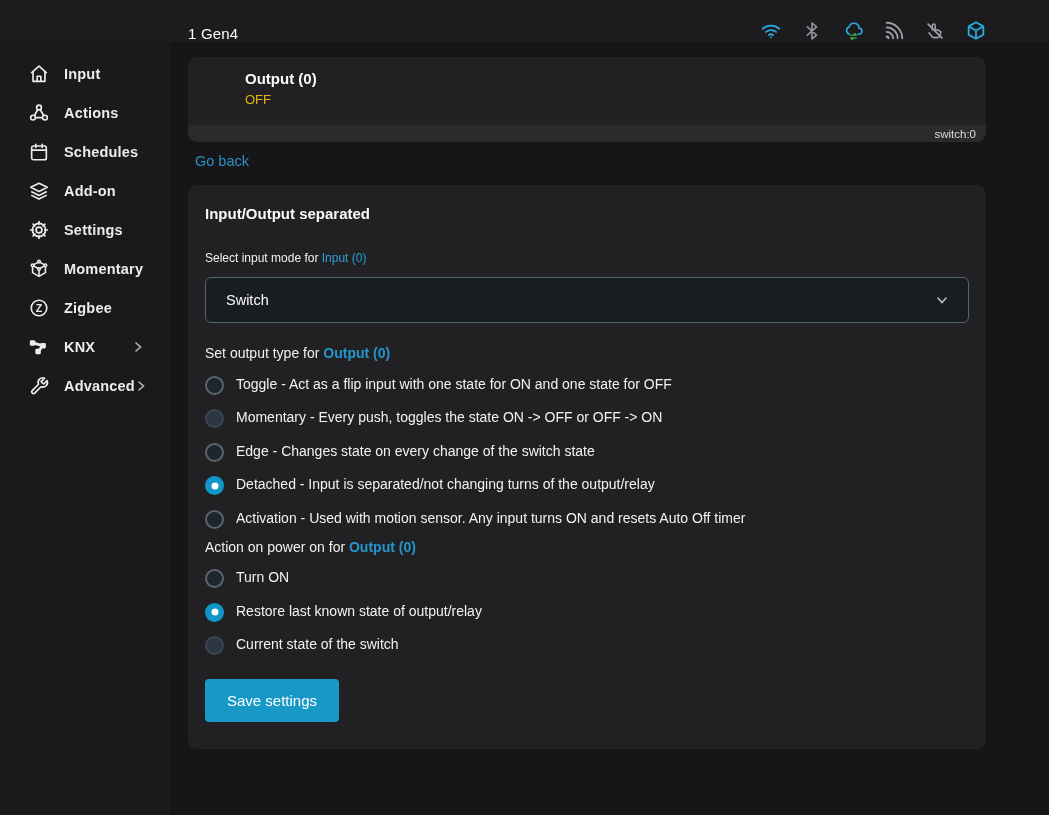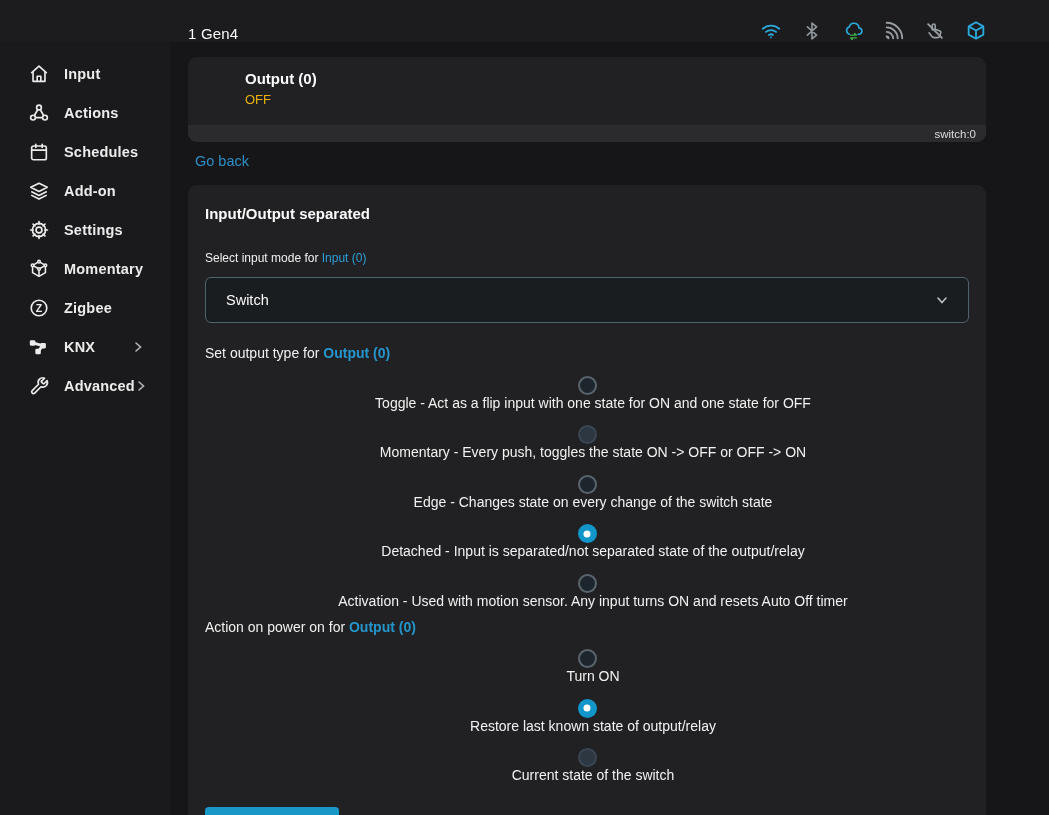--- a/index.html
+++ b/index.html
@@ -59,21 +59,21 @@
   .inline-link.bold { font-weight:bold; color:#2496cd; }
   .select {
     margin-top:12px; height:46px; width:764px;
     background:#1a1d20; border:1px solid #50646f; border-radius:6px;
     display:flex; align-items:center; padding:0 18px 0 20px;
     font-size:14.5px; color:#fafafa; cursor:pointer;
   }
   .select .sel-chev { margin-left:auto; display:flex; color:#b9bfc4; }
   .group-label { margin-top:22px; font-size:14px; color:#f0f0f0; }
   .group-label.tight { margin-top:10px; }
-  .radio-row { display:flex; align-items:center; margin-top:14.5px; cursor:pointer;flex-direction:column; }
+  .radio-row { display:flex; align-items:flex-start; margin-top:14.5px; cursor:pointer; }
   .radio {
     width:19px; height:19px; border-radius:50%; flex:0 0 19px;
     position:relative;
   }
   .r-ring { background:#1e262d; border:2px solid #59646d; }
   .r-soft { background:#2c3742; border:2px solid rgba(110,125,140,0.22); }
   .r-selected { background:#1196ca; border:2px solid #1196ca; }
   .r-selected::after {
     content:""; position:absolute; width:7px; height:7px; border-radius:50%;
     background:#ffffff; left:50%; top:50%; transform:translate(-50%,-50%);
@@ -293,21 +293,21 @@
       <div class="radio-row">
         <span class="radio r-soft"></span>
         <span class="radio-label">Momentary - Every push, toggles the state ON -&gt; OFF or OFF -&gt; ON</span>
       </div>
       <div class="radio-row">
         <span class="radio r-ring"></span>
         <span class="radio-label">Edge - Changes state on every change of the switch state</span>
       </div>
       <div class="radio-row">
         <span class="radio r-selected"></span>
-        <span class="radio-label">Detached - Input is separated/not separated state of the output/relay</span>
+        <span class="radio-label">Detached - Input is separated/not changing turns of the output/relay</span>
       </div>
       <div class="radio-row">
         <span class="radio r-ring"></span>
         <span class="radio-label">Activation - Used with motion sensor. Any input turns ON and resets Auto Off timer</span>
       </div>
     </div>
 
     <div class="group-label tight">
       <span>Action on power on for</span>
       <span class="inline-link bold">Output (0)</span>

